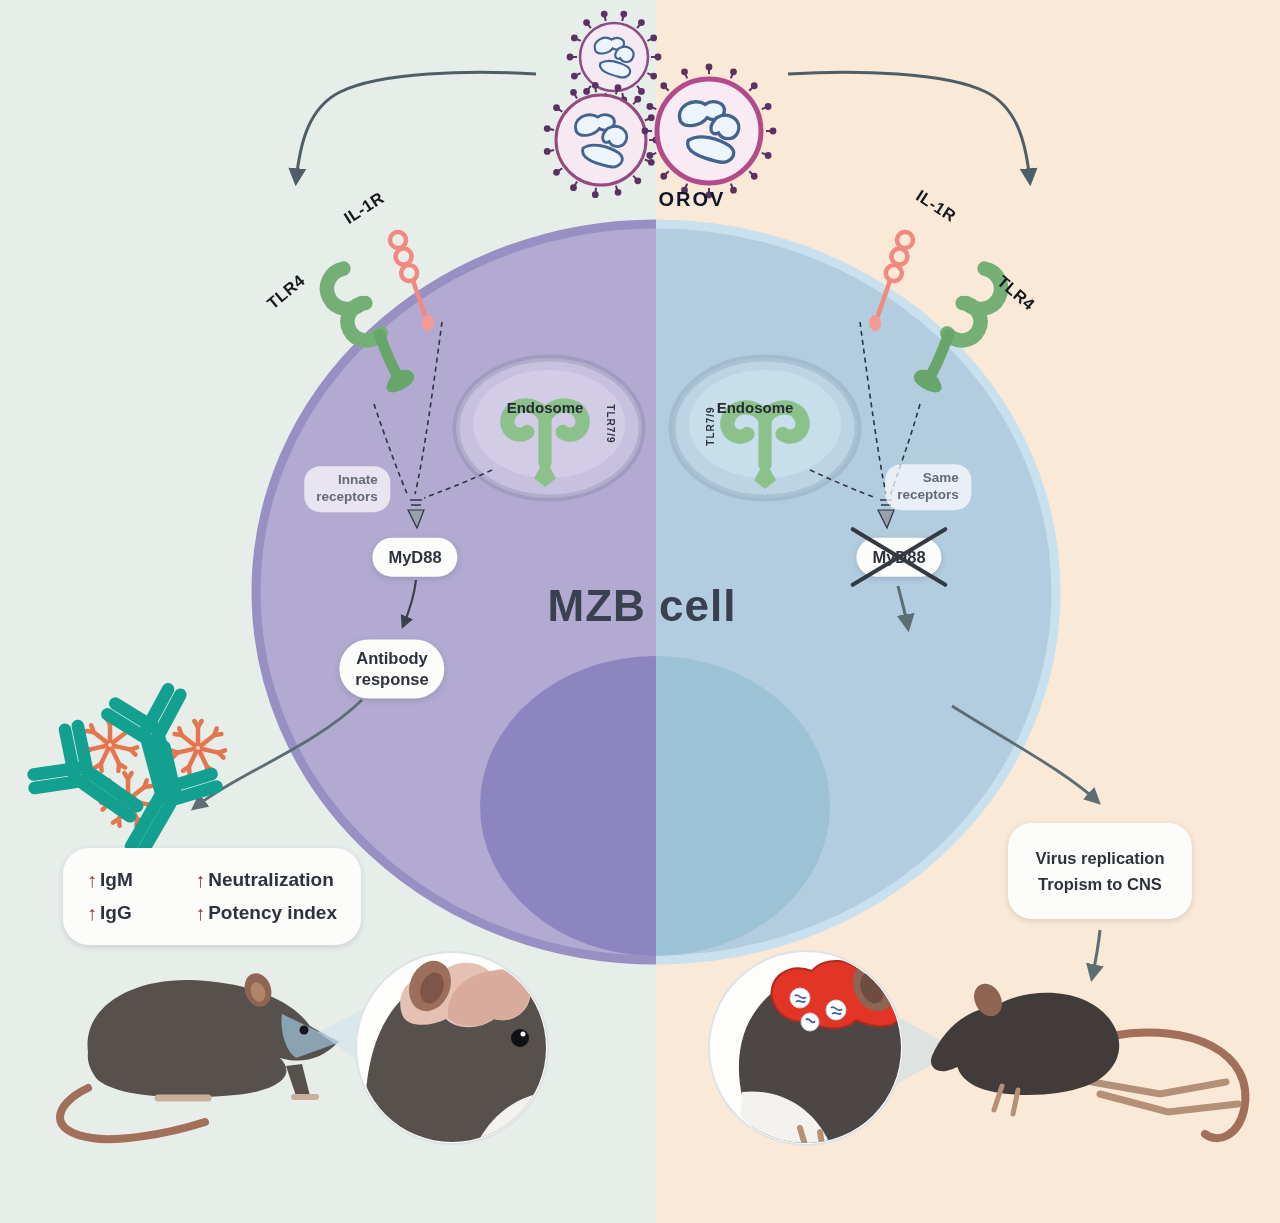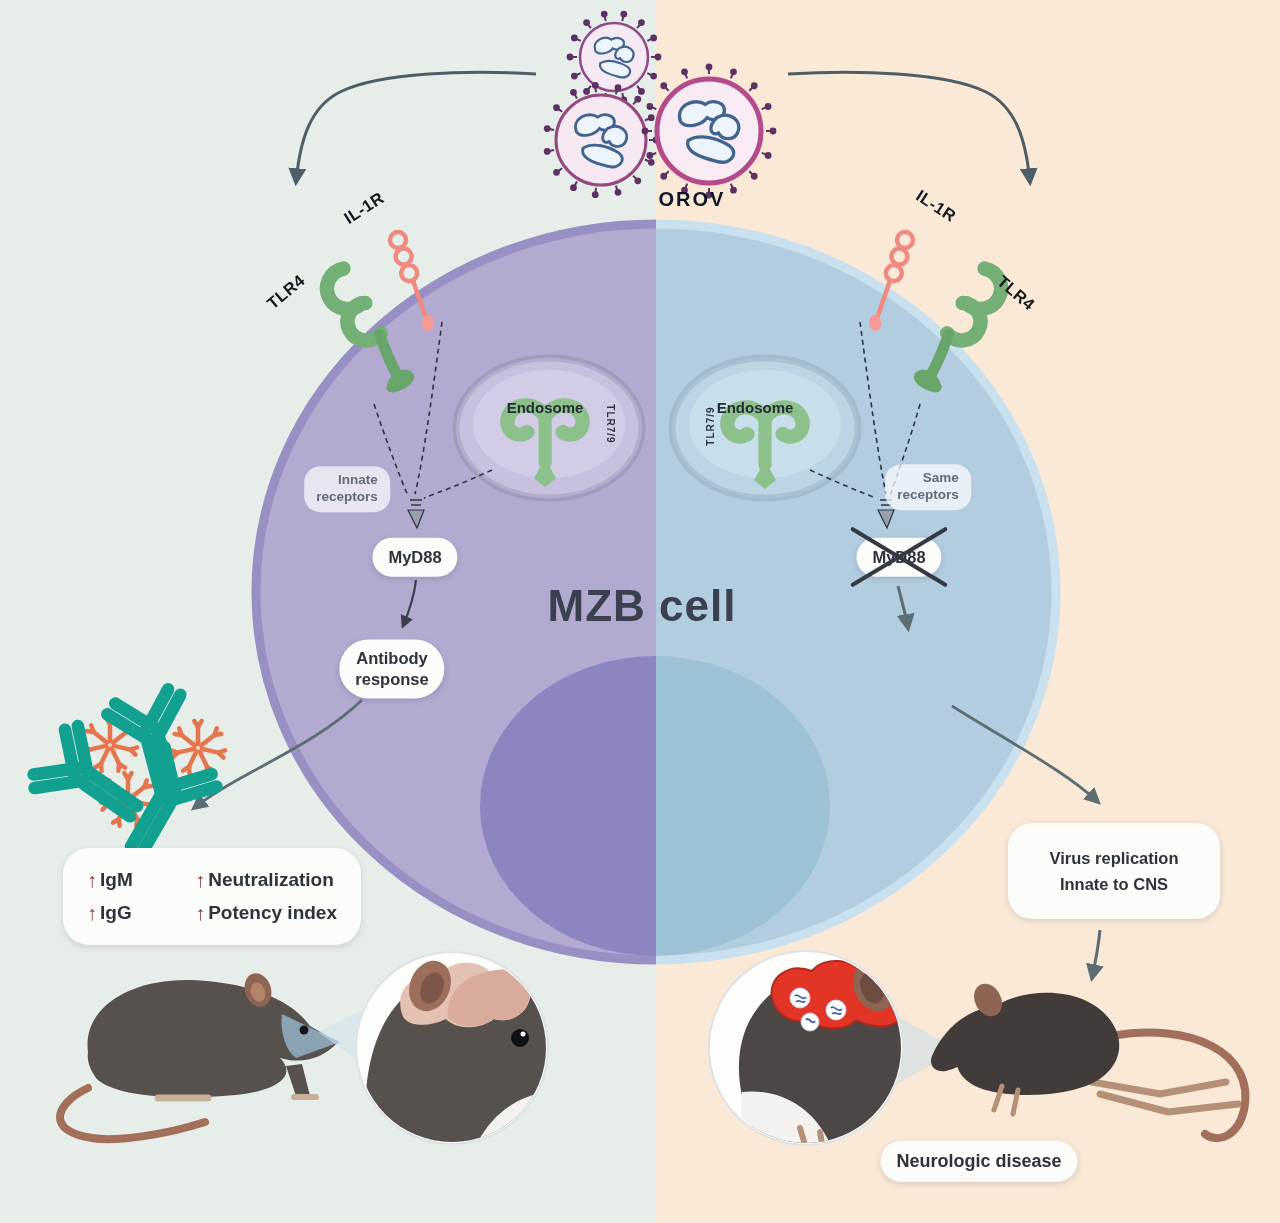--- a/index.html
+++ b/index.html
@@ -20,21 +20,21 @@
   .bubble{position:absolute;transform:translate(-50%,-50%);
           background:rgba(252,252,253,.72);border-radius:16px;padding:6px 12px;
           color:#646a76;font-weight:700;font-size:13.5px;text-align:right;line-height:1.25;}
   .effects-left{position:absolute;left:63px;top:848px;width:250px;height:97px;
         background:#fcfcfb;border-radius:26px;box-shadow:0 2px 6px rgba(50,50,80,.15);
         display:grid;grid-template-columns:auto auto;align-content:center;
         justify-content:space-between;padding:0 24px;row-gap:10px;column-gap:20px;
         font-weight:700;font-size:19px;color:#2d323c;}
   .eitem{display:flex;align-items:center;gap:3px;white-space:nowrap;}
   .uar{color:#8a4038;font-weight:400;font-size:20px;}
-  .effects-right{position:absolute;left:1008px;top:823px;width:212px;height:96px;
+  .effects-right{position:absolute;left:1008px;top:823px;width:184px;height:96px;
         background:#fcfcfb;border-radius:24px;box-shadow:0 2px 6px rgba(50,50,80,.15);
         display:flex;flex-direction:column;align-items:center;justify-content:center;
         gap:7px;font-weight:700;font-size:16.5px;color:#2d323c;}
   .xline{position:absolute;width:112px;height:4px;background:#343942;border-radius:2px;
          transform:translate(-50%,-50%) rotate(var(--r));}
 </style>
 </head>
 <body>
 
 <div class="stage">
@@ -456,18 +456,17 @@
     <span>IgG</span>
   </div>
   <div class="eitem">
     <span class="uar">↑</span>
     <span>Potency index</span>
   </div>
 </div>
 
 <div class="effects-right">
   <div>Virus replication</div>
-  <div>Innate to CNS</div>
-</div>
-
-<div class="pill" style="left:979px;top:1161px;border-radius:30px;font-size:18px;">Neurologic disease</div>
+  <div>Tropism to CNS</div>
+</div>
+
 
 </div>
 
 </body></html>

